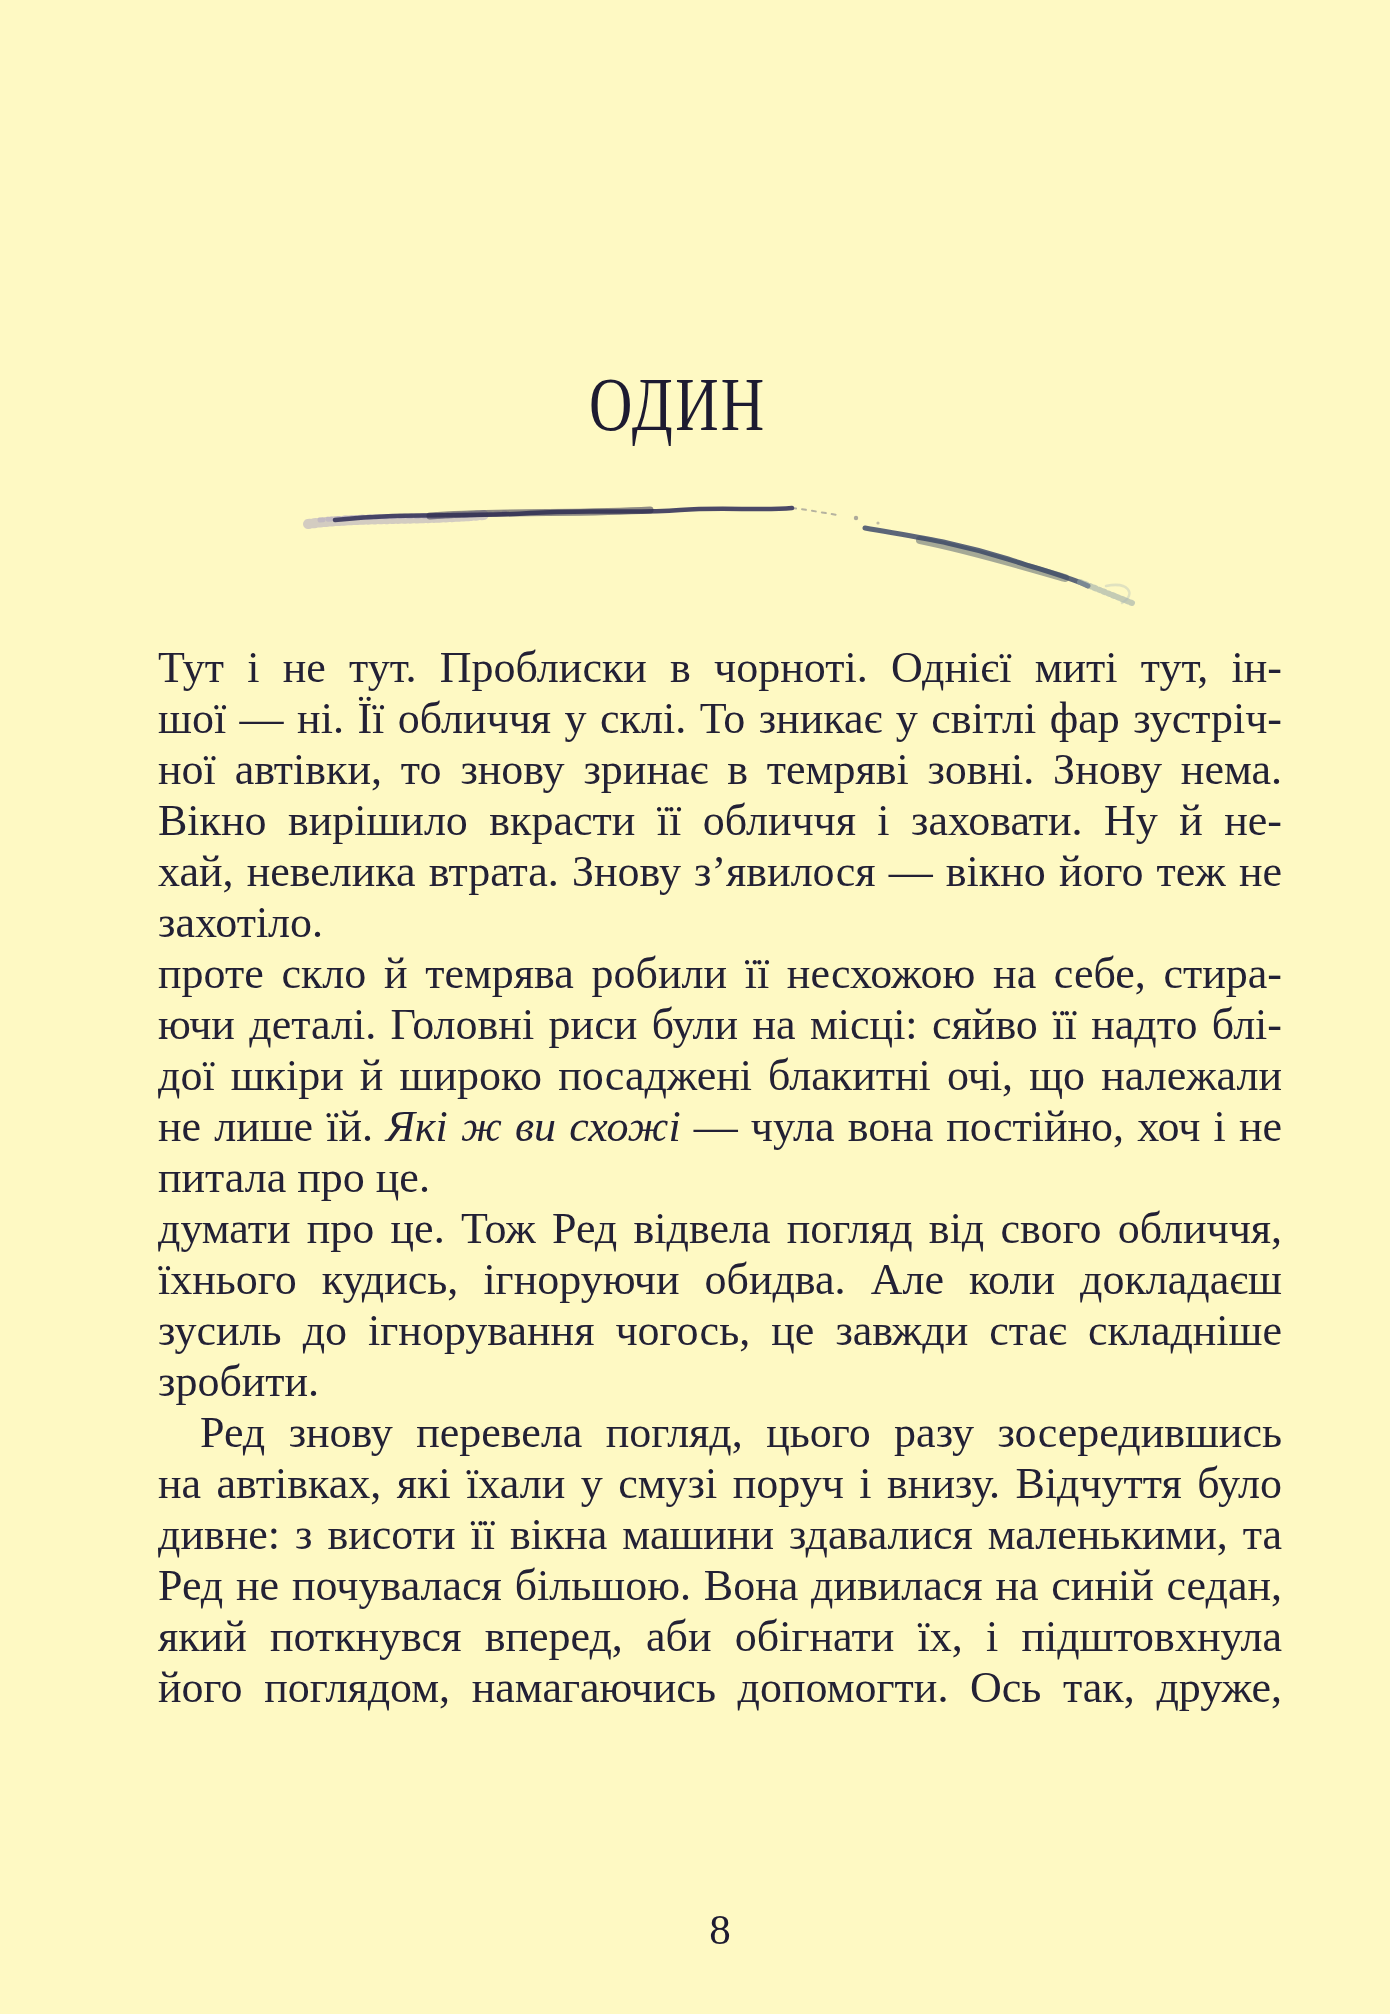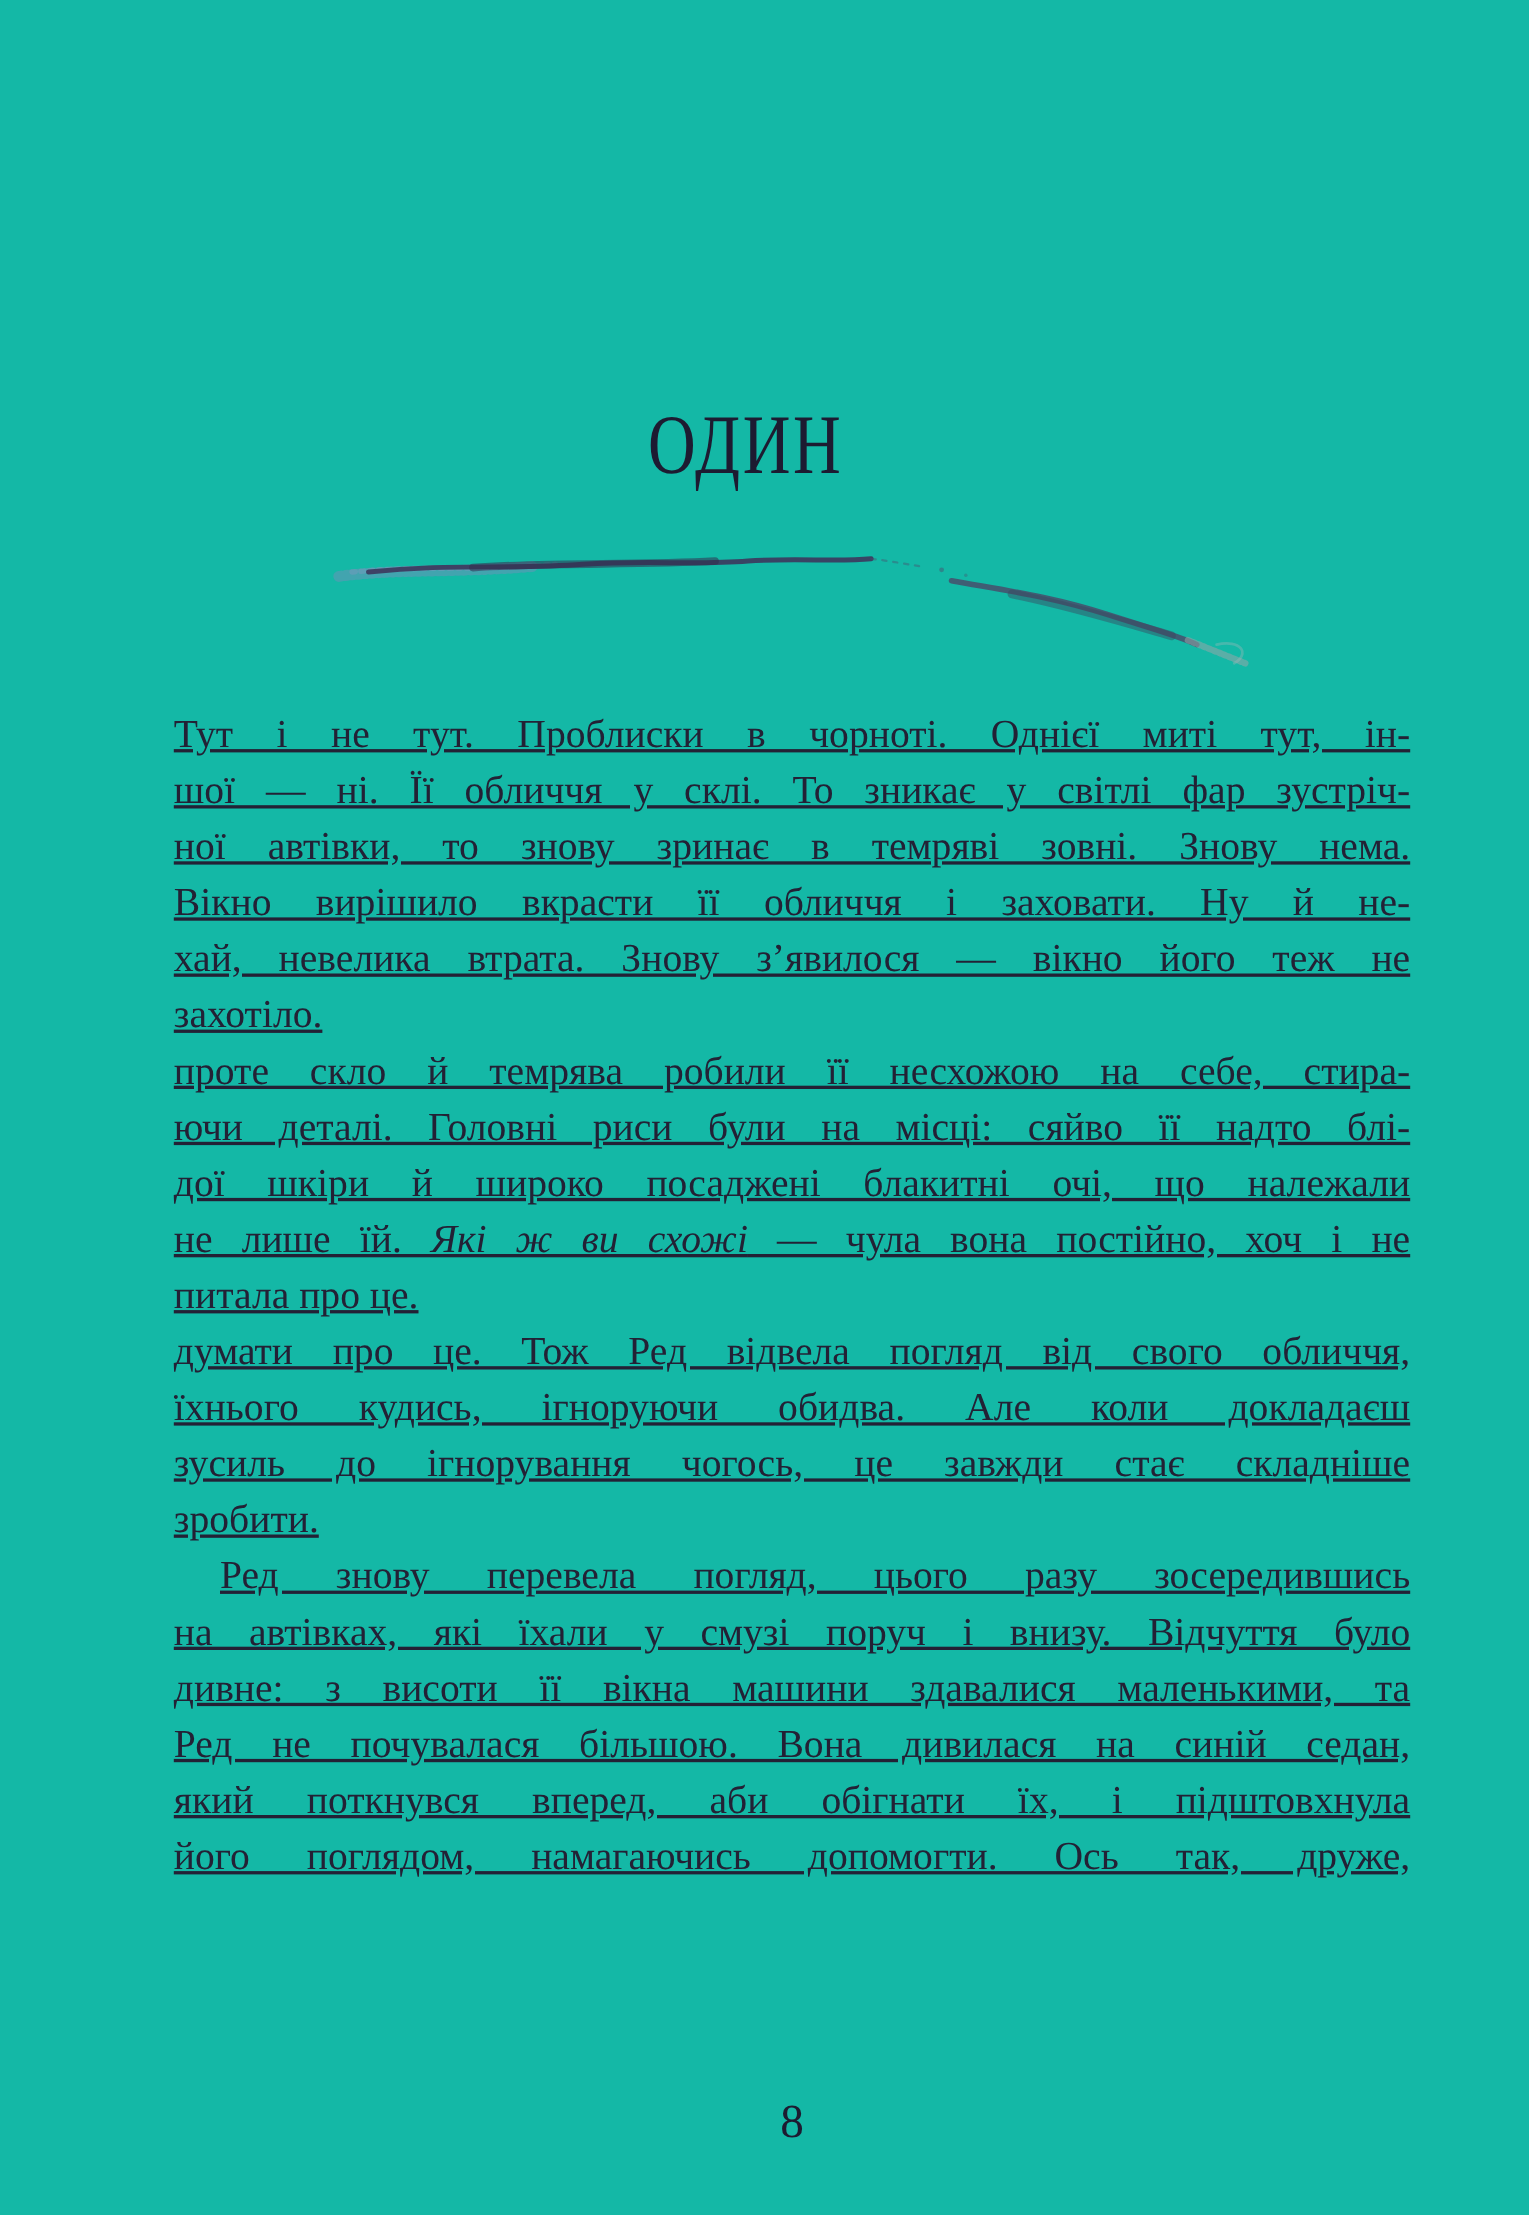--- a/index.html
+++ b/index.html
@@ -1,21 +1,21 @@
 <!DOCTYPE html>
 <html><head>
 <meta charset="utf-8">
 <style>
   html, body { margin: 0; padding: 0; background: #e8e8e8; }
   .page {
     position: relative;
     width: 1390px;
     height: 2014px;
     margin: 0 auto;
-    background: #14b8a6;
+    background: #fef9c3;
     overflow: hidden;
     font-family: "Liberation Serif", "DejaVu Serif", serif;
     color: #232135;
   }
   .chapter-title {
     position: absolute;
     top: 366px;
     left: 0;
     width: 100%;
     text-align: center;
@@ -32,23 +32,22 @@
     left: 280px;
     top: 490px;
     width: 860px;
     height: 130px;
   }
   .body-text {
     position: absolute;
     left: 158px;
     top: 642px;
     width: 1124px;
-    font-size: 36px;
+    font-size: 44px;
     line-height: 51px;
-    text-decoration: underline;
   }
   .line {
     text-align: justify;
     text-align-last: justify;
     text-justify: inter-word;
   }
   .line.last { text-align-last: left; }
   .line.indent { text-indent: 42px; }
   .it { font-style: italic; }
   .page-number {

